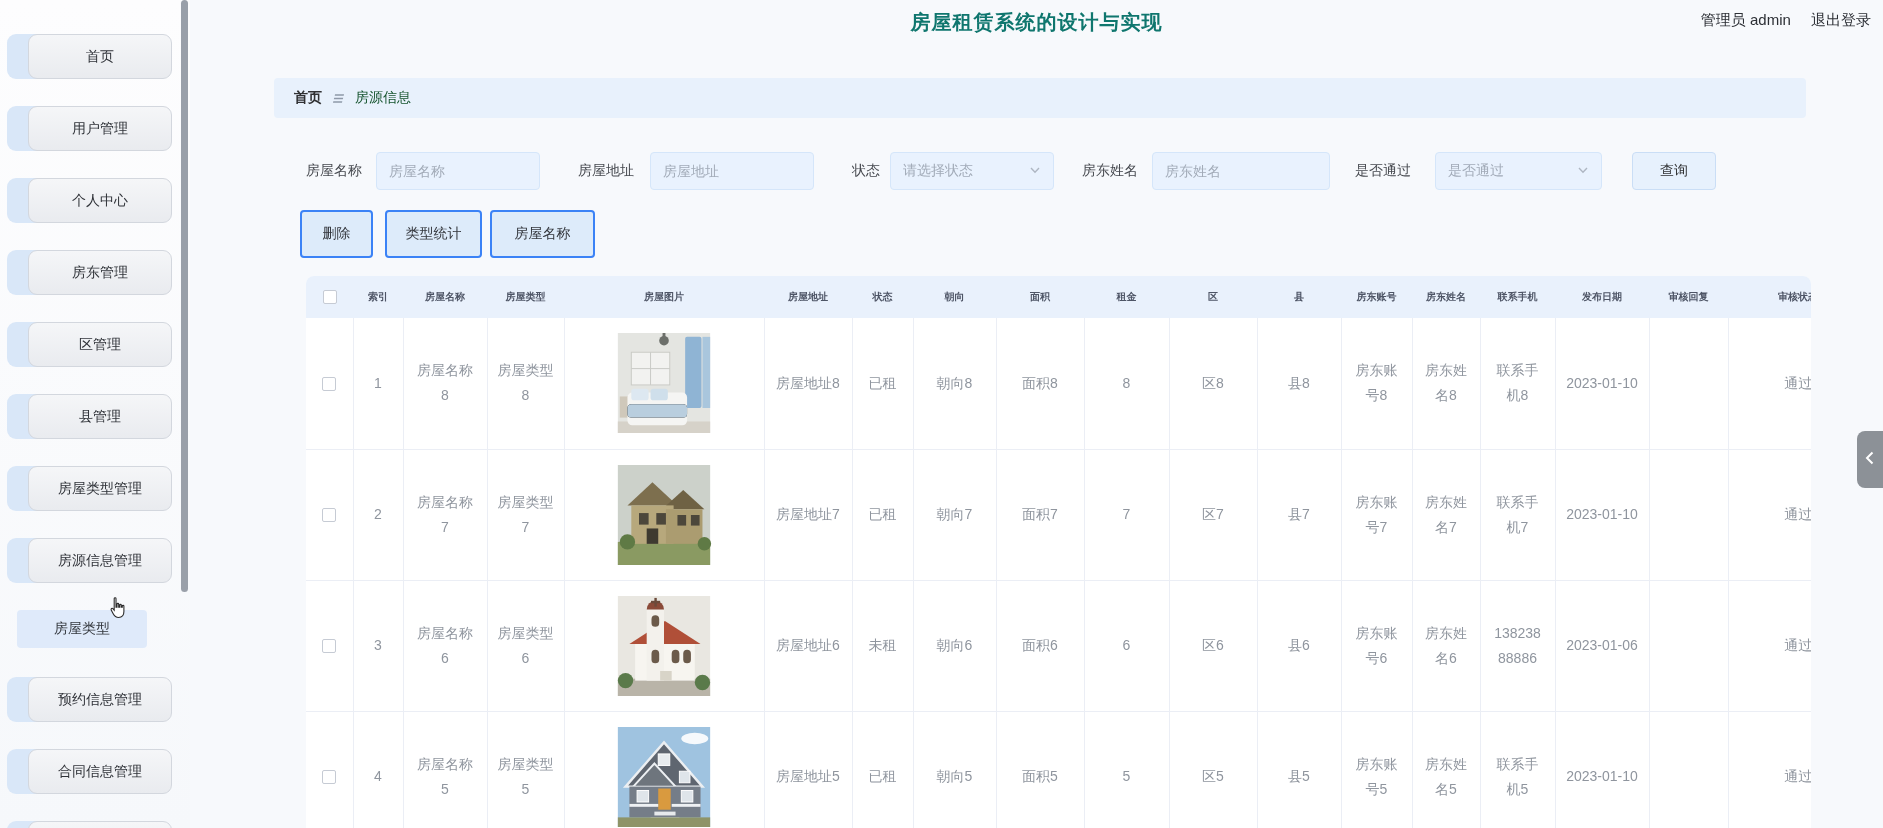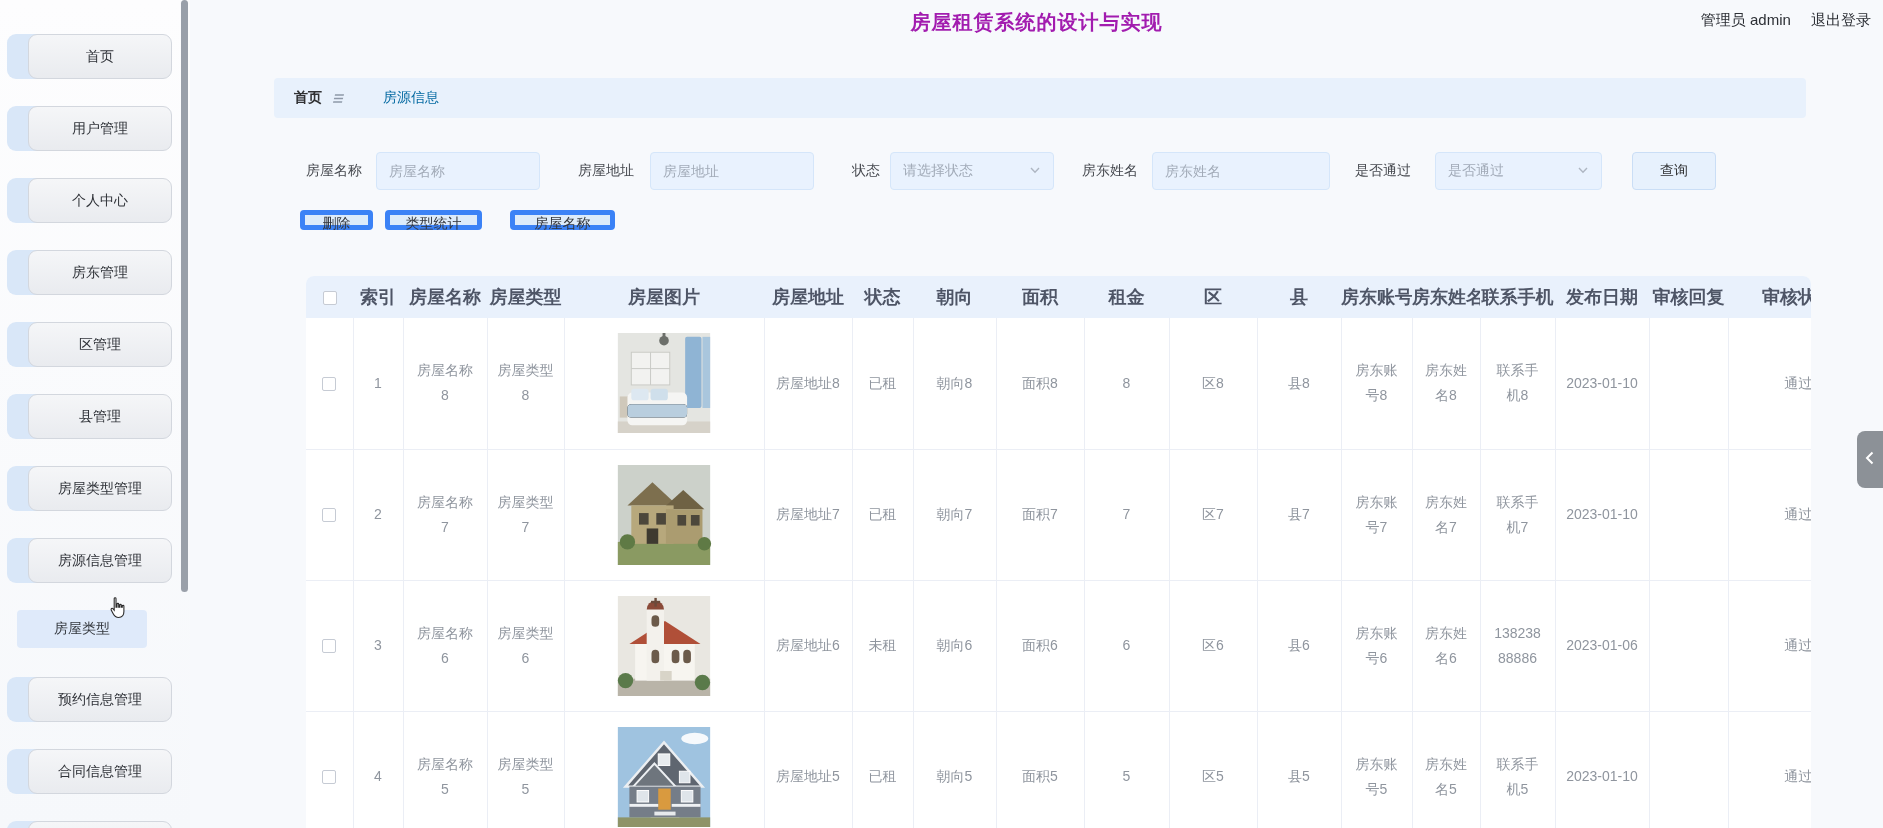--- a/index.html
+++ b/index.html
@@ -20,55 +20,55 @@
     font-size:14px; color:#2f3238; cursor:pointer; }
   .sb-sub-active { position:relative; margin:11px 0 29px 17px; width:130px; height:38px;
     background:#dfeafa; border-radius:4px; display:flex; align-items:center;
     justify-content:center; font-size:14px; color:#33373d; cursor:pointer; }
   .sb-list { padding-top:34px; }
 
   
   .main { position:absolute; left:190px; top:0; width:1693px; height:828px;
     background:#f7f9fc; }
   .page-title { position:absolute; left:0; top:9px; width:100%; text-align:center;
-    font-size:20px; font-weight:bold; color:#a21caf; letter-spacing:1px; }
+    font-size:20px; font-weight:bold; color:#0f766e; letter-spacing:1px; }
   .admin-box { position:absolute; right:12px; top:11px; font-size:15px; color:#2c2f35; }
   .admin-box .logout { margin-left:16px; cursor:pointer; }
 
   .breadcrumb-bar { position:absolute; left:84px; top:78px; width:1532px; height:40px;
     background:#e8f1fc; border-radius:4px; display:flex; align-items:center;
     padding-left:20px; font-size:14px; }
   .bc-home { font-weight:bold; color:#303133; cursor:pointer; }
   .bc-sep { margin:0 10px; display:inline-flex; transform:skewX(-14deg); }
-  .bc-current { color:#0369a1;margin-left:28px; }
+  .bc-current { color:#14532d; }
 
   
   .filter-row { position:absolute; left:116px; top:152px; height:38px;
     display:flex; align-items:center; }
   .f-label { font-size:14px; color:#46494f; flex:none; white-space:nowrap; }
   .f-input, .f-select { height:38px; background:#e9f2fe; border:1px solid #d5e6fa;
     border-radius:4px; flex:none; font-size:14px; color:#303133;
     padding:0 12px; outline:none; }
   .f-input::placeholder { color:#a2abb8; }
   .f-select { display:flex; align-items:center; justify-content:space-between;
     cursor:pointer; }
   .f-select .ph { color:#a2abb8; }
   .search-btn { height:38px; background:#e7f1fd; border:1px solid #cadef6;
     border-radius:4px; font-size:14px; color:#303133; flex:none; cursor:pointer; }
 
   
   .actions-row { position:absolute; left:110px; top:210px; display:flex; }
-  .act-btn { height:20px; background:#ddebfa; border:5px solid #3b82f6; border-radius:4px;
+  .act-btn { height:48px; background:#ddebfa; border:2px solid #3b82f6; border-radius:4px;
     font-size:14px; color:#33363c; cursor:pointer; }
 
   
   .table-wrap { position:absolute; left:116px; top:276px; width:1505px; height:552px;
     overflow:hidden; border-radius:8px 8px 0 0; background:#fff; }
   table.grid { border-collapse:collapse; table-layout:fixed; }
-  .grid th { height:42px; background:#e9f1fc; font-size:18px; font-weight:bold;
+  .grid th { height:42px; background:#e9f1fc; font-size:10px; font-weight:bold;
     color:#4e5566; text-align:center; white-space:nowrap; overflow:hidden; }
   .grid td { height:131px; text-align:center; vertical-align:middle; font-size:14px;
     color:#8f959e; line-height:25px; border-bottom:1px solid #ebeef5;
     border-right:1px solid #ebeef5; padding:4px 10px; word-break:break-all;
     background:#fff; }
   .grid td:last-child { border-right:none; }
   .cbx { display:inline-block; width:14px; height:14px; background:#fff;
     border:1px solid #c6cbd4; border-radius:2px; cursor:pointer; vertical-align:middle; }
   .house-img { width:96px; height:100px; margin:0 auto; overflow:hidden;
     display:block; }
@@ -210,21 +210,21 @@
         <svg width="12" height="12" viewBox="0 0 12 12">
             <polyline points="2,4 6,8.2 10,4" fill="none" stroke="#aeb6c2" stroke-width="1.4"></polyline>
           </svg>
       </span>
     </div>
     <button class="search-btn" style="width:84px">查询</button>
   </div>
 
   <div class="actions-row">
     <button class="act-btn" style="width:73px;margin-right:12px">删除</button>
-    <button class="act-btn" style="width:97px;margin-right:28px">类型统计</button>
+    <button class="act-btn" style="width:97px;margin-right:8px">类型统计</button>
     <button class="act-btn" style="width:105px">房屋名称</button>
   </div>
 
   <div class="table-wrap">
     <table class="grid" id="grid" style="width: 1562px;">
         <colgroup>
           <col style="width: 47px;">
           <col style="width: 50px;">
           <col style="width: 84px;">
           <col style="width: 77px;">

